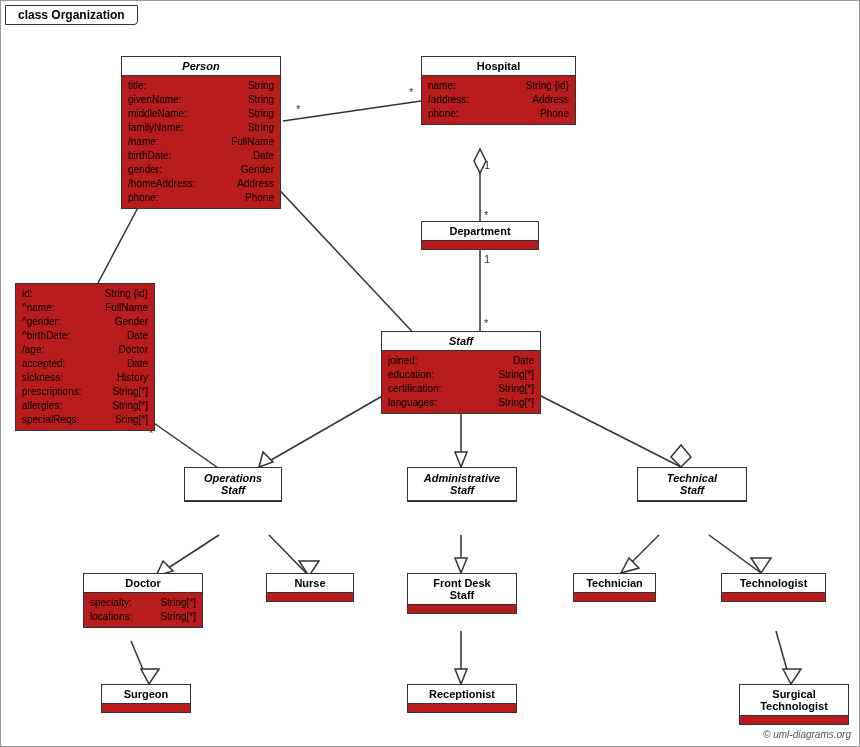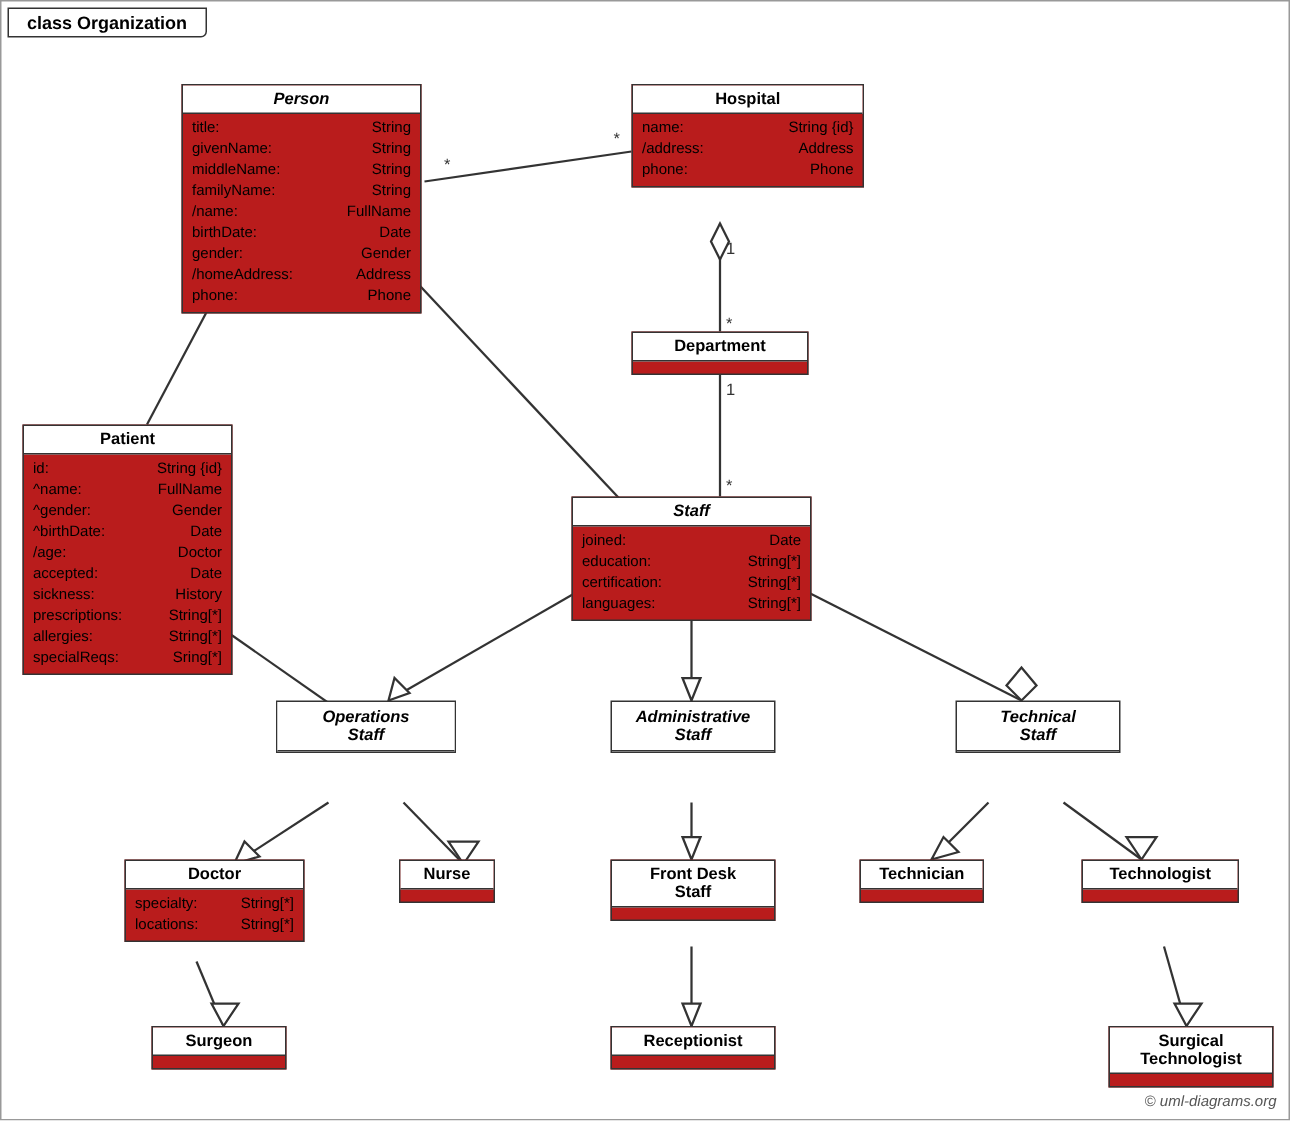--- a/index.html
+++ b/index.html
@@ -230,21 +230,20 @@
           <span class="attr-type">String[*]</span>
         </div>
       <div class="attr-row">
           <span class="attr-name">languages:</span>
           <span class="attr-type">String[*]</span>
         </div>
     </div>
   </div>
 
   <div class="uml-class" style="left:14px; top:282px; width:140px;">
-    <div class="class-name">Patient</div>
     <div class="class-attrs">
       <div class="attr-row">
           <span class="attr-name">id:</span>
           <span class="attr-type">String {id}</span>
         </div>
       <div class="attr-row">
           <span class="attr-name">^name:</span>
           <span class="attr-type">FullName</span>
         </div>
       <div class="attr-row">
@@ -275,21 +274,21 @@
           <span class="attr-name">allergies:</span>
           <span class="attr-type">String[*]</span>
         </div>
       <div class="attr-row">
           <span class="attr-name">specialReqs:</span>
           <span class="attr-type">Sring[*]</span>
         </div>
     </div>
   </div>
 
-  <div class="uml-class" style="left:183px; top:466px; width:120px;">
+  <div class="uml-class" style="left:183px; top:466px; width:98px;">
     <div class="class-name italic" style="padding:4px 4px;">
       <em>Operations<br>Staff</em>
     </div>
   </div>
 
   <div class="uml-class" style="left:406px; top:466px; width:110px;">
     <div class="class-name italic" style="padding:4px 4px;">
       <em>Administrative<br>Staff</em>
     </div>
   </div>
@@ -307,21 +306,21 @@
           <span class="attr-name">specialty:</span>
           <span class="attr-type">String[*]</span>
         </div>
       <div class="attr-row">
           <span class="attr-name">locations:</span>
           <span class="attr-type">String[*]</span>
         </div>
     </div>
   </div>
 
-  <div class="uml-class" style="left:265px; top:572px; width:64px;">
+  <div class="uml-class" style="left:265px; top:572px; width:88px;">
     <div class="class-name">Nurse</div>
     <div class="class-attrs" style="min-height:8px;"></div>
   </div>
 
   <div class="uml-class" style="left:406px; top:572px; width:110px;">
     <div class="class-name">Front Desk<br>Staff</div>
     <div class="class-attrs" style="min-height:8px;"></div>
   </div>
 
   <div class="uml-class" style="left:572px; top:572px; width:83px;">

